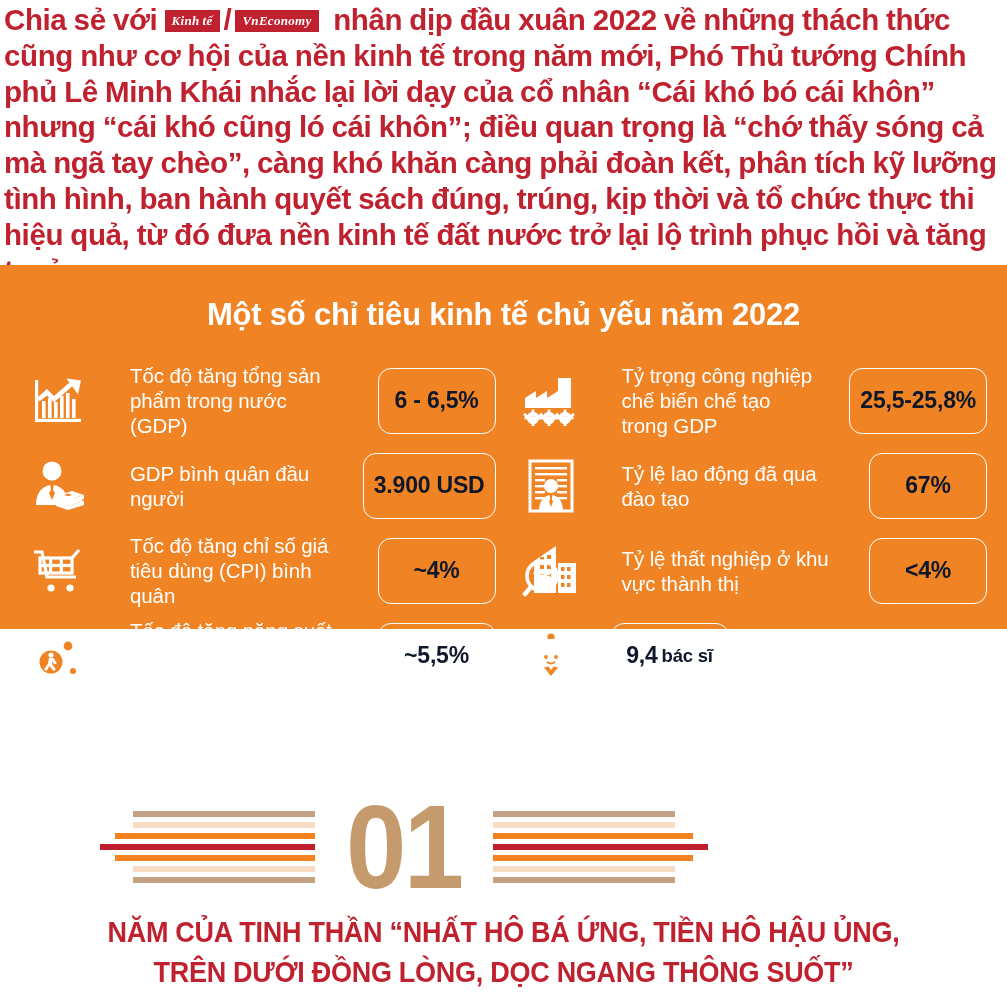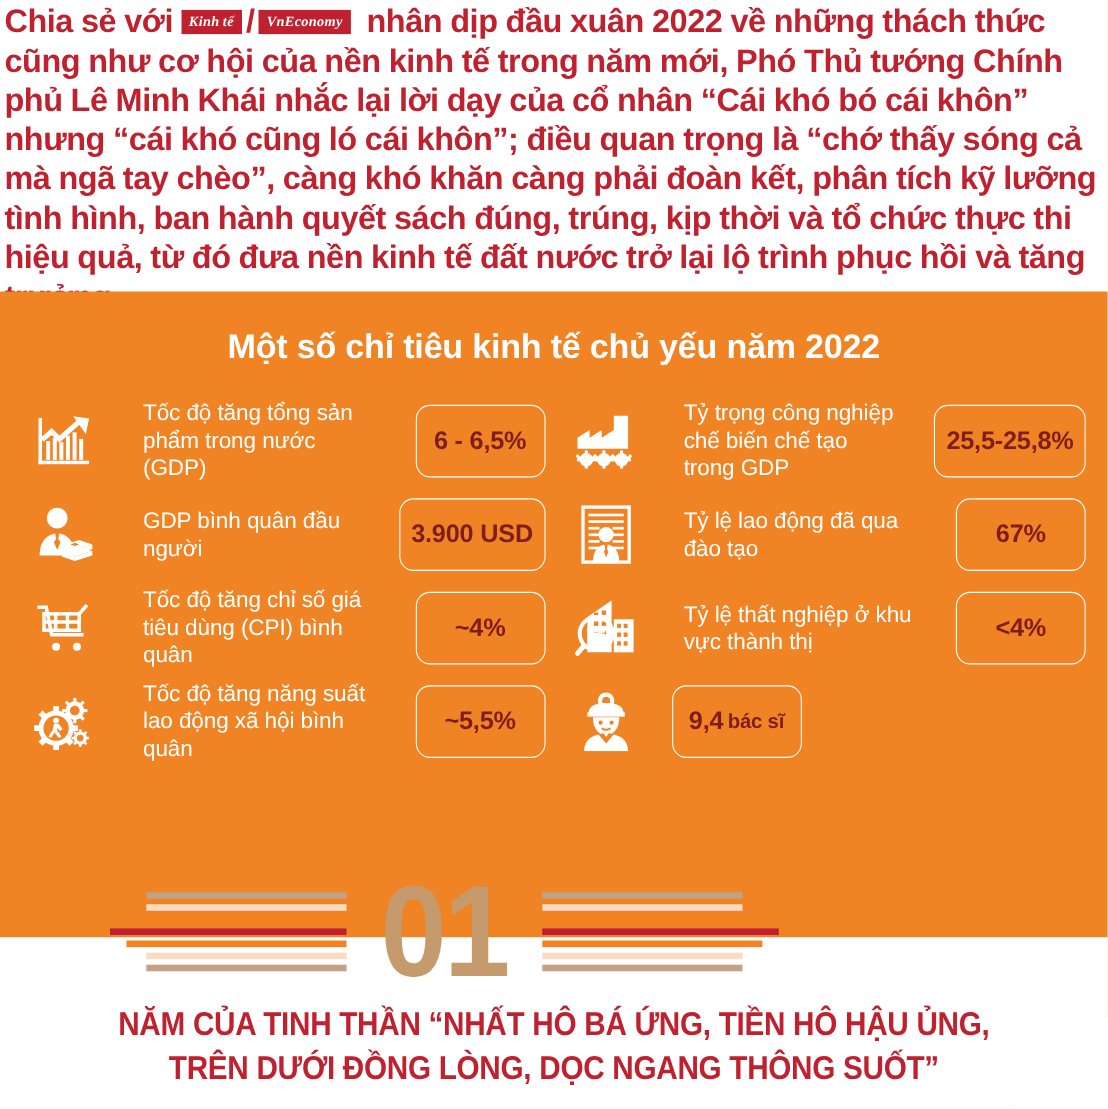--- a/index.html
+++ b/index.html
@@ -49,21 +49,21 @@
     color: #c0212f;
     font-weight: 700;
   }
 
   
   .panel {
     position: absolute;
     left: 0;
     top: 265px;
     width: 1007px;
-    height: 587px;
+    height: 364px;
     background: #f08324;
     box-sizing: border-box;
   }
   .panel-title {
     color: #ffffff;
     font-size: 31px;
     font-weight: 700;
     text-align: center;
     padding-top: 32px;
     letter-spacing: -0.2px;
@@ -103,21 +103,21 @@
     padding-left: 11px;
     padding-right: 8px;
     letter-spacing: -0.1px;
   }
   .stat-value {
     flex: 0 0 auto;
     min-width: 118px;
     height: 66px;
     border: 1.6px solid #ffffff;
     border-radius: 13px;
-    color: #7f1d1d;
+    color: #0f172a;
     font-size: 23px;
     font-weight: 700;
     display: flex;
     align-items: center;
     justify-content: center;
     padding: 0 10px;
     box-sizing: border-box;
     letter-spacing: -0.2px;
     white-space: nowrap;
   }

